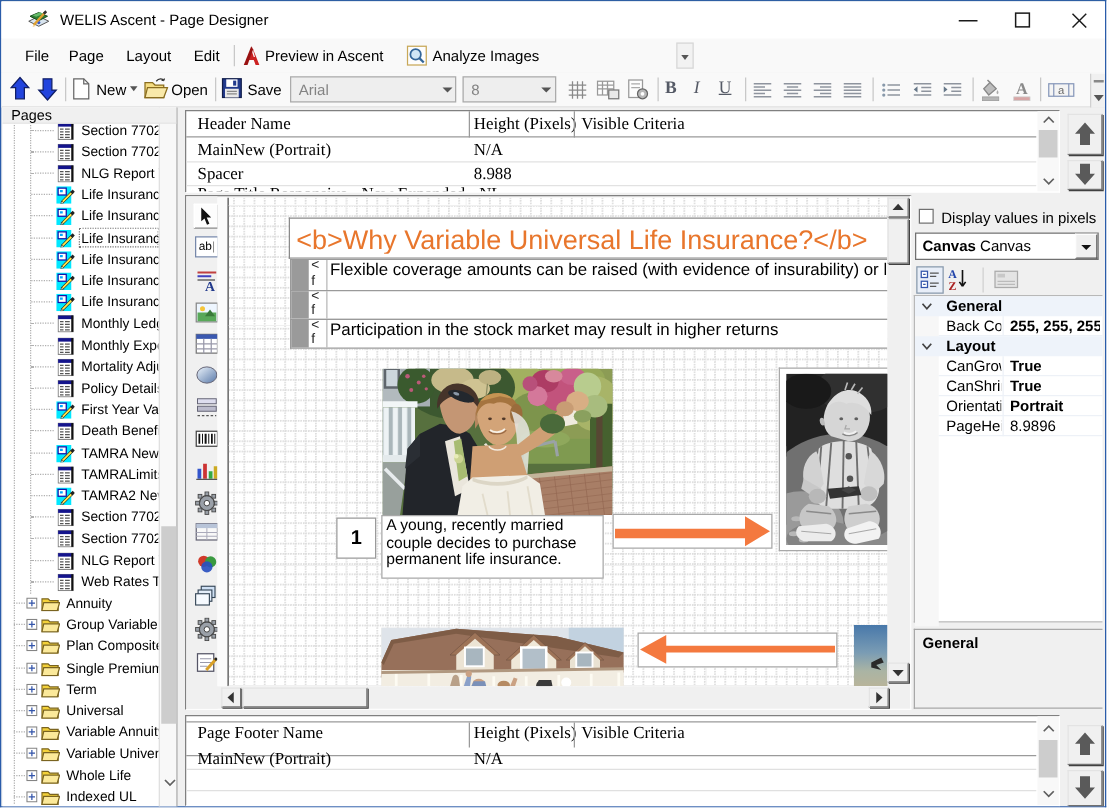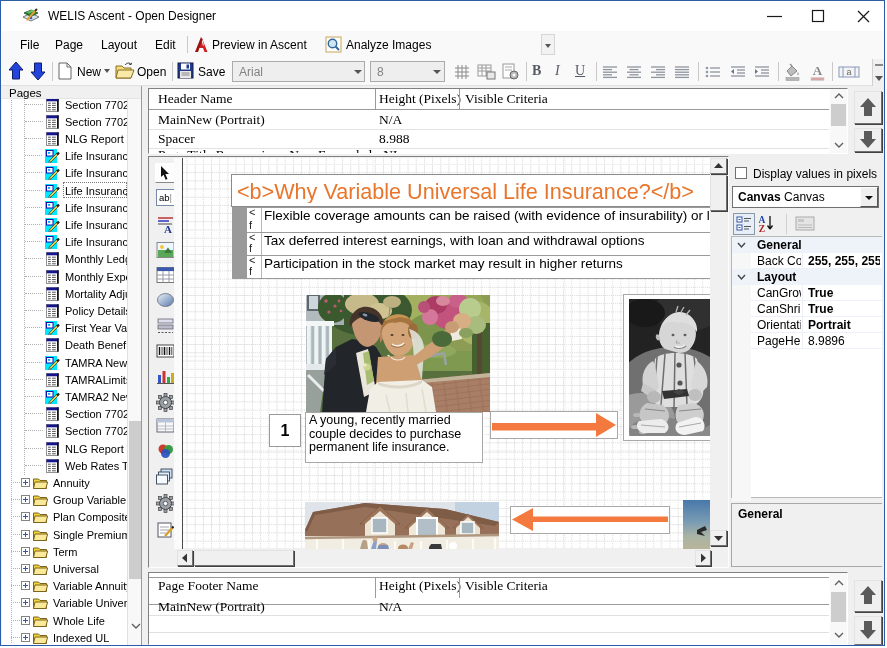--- a/index.html
+++ b/index.html
@@ -20,21 +20,21 @@
 <div class="ab" style="left:0;top:0;width:885px;height:30px;background:#ffffff">
   <svg class="ab" style="left:21px;top:6px" width="19" height="19" viewBox="0 0 19 19">
     <polygon points="1,10 9,6 17,10 9,14" fill="#d8e4ee" stroke="#555" stroke-width="0.8"></polygon>
     <polygon points="2,6 9,3 16,6 9,9.5" fill="#2e7d32" stroke="#1b4d1e" stroke-width="0.8"></polygon>
     <polygon points="4,5.2 10,2.8 13,4 7,6.4" fill="#66bb6a"></polygon>
     <circle cx="9" cy="11" r="1.3" fill="#3355cc"></circle>
     <line x1="5" y1="13" x2="14" y2="3" stroke="#e0a030" stroke-width="2"></line>
     <line x1="13" y1="4" x2="15" y2="2" stroke="#333" stroke-width="2"></line>
     <polygon points="4,14.5 6.5,13.8 5,12.5" fill="#f3cf8e"></polygon>
   </svg>
-  <div class="ab" style="left:47px;top:8px;font-size:12px">WELIS Ascent - Open Designer</div>
+  <div class="ab" style="left:47px;top:8px;font-size:12px">WELIS Ascent - Page Designer</div>
   <svg class="ab" style="left:760px;top:0" width="120" height="30" viewBox="0 0 120 30">
     <line x1="6" y1="15.5" x2="21" y2="15.5" stroke="#1a1a1a" stroke-width="1.2"></line>
     <rect x="51.5" y="9.5" width="11" height="11" fill="none" stroke="#1a1a1a" stroke-width="1.2"></rect>
     <line x1="97" y1="10" x2="108" y2="21" stroke="#1a1a1a" stroke-width="1.2"></line>
     <line x1="108" y1="10" x2="97" y2="21" stroke="#1a1a1a" stroke-width="1.2"></line>
   </svg>
 </div>
 
 <div class="ab" style="left:0;top:30px;width:885px;height:27px;background:#f9f9f9">
   <div class="ab" style="left:19px;top:7px">File</div>
@@ -912,21 +912,20 @@
 <div class="ab" style="left:16px;top:-1px;font-size:11px;line-height:11px;color:#222">&lt;</div>
 <div class="ab" style="left:16px;top:12px;font-size:11px;line-height:11px;color:#222">f</div>
 <div class="ab" style="left:28px;top:0;width:1px;height:24px;background:#b8b8b8"></div>
 <div class="ab clip" style="left:31px;top:1px;width:445px;font-size:13.5px;line-height:13.5px">Flexible coverage amounts can be raised (with evidence of insurability) or lowered</div>
           </div>
 <div class="ab" style="left:58px;top:74px;width:478px;height:24px;background:#fff;border:1px solid #9a9a9a;border-right:none">
 <div class="ab" style="left:0;top:0;width:14px;height:22px;background:#9a9a9a"></div>
 <div class="ab" style="left:16px;top:-1px;font-size:11px;line-height:11px;color:#222">&lt;</div>
 <div class="ab" style="left:16px;top:10px;font-size:11px;line-height:11px;color:#222">f</div>
 <div class="ab" style="left:28px;top:0;width:1px;height:22px;background:#b8b8b8"></div>
-<div class="ab clip" style="left:31px;top:1px;width:445px;font-size:13.5px;line-height:13.5px">Tax deferred interest earnings, with loan and withdrawal options</div>
           </div>
 <div class="ab" style="left:58px;top:97px;width:478px;height:24px;background:#fff;border:1px solid #9a9a9a;border-right:none">
 <div class="ab" style="left:0;top:0;width:14px;height:22px;background:#9a9a9a"></div>
 <div class="ab" style="left:16px;top:-1px;font-size:11px;line-height:11px;color:#222">&lt;</div>
 <div class="ab" style="left:16px;top:10px;font-size:11px;line-height:11px;color:#222">f</div>
 <div class="ab" style="left:28px;top:0;width:1px;height:22px;background:#b8b8b8"></div>
 <div class="ab clip" style="left:31px;top:1px;width:445px;font-size:13.5px;line-height:13.5px">Participation in the stock market may result in higher returns</div>
           </div>
 <svg class="ab" style="left:132px;top:137px" width="184" height="117" viewBox="0 0 184 117">
 <defs>

